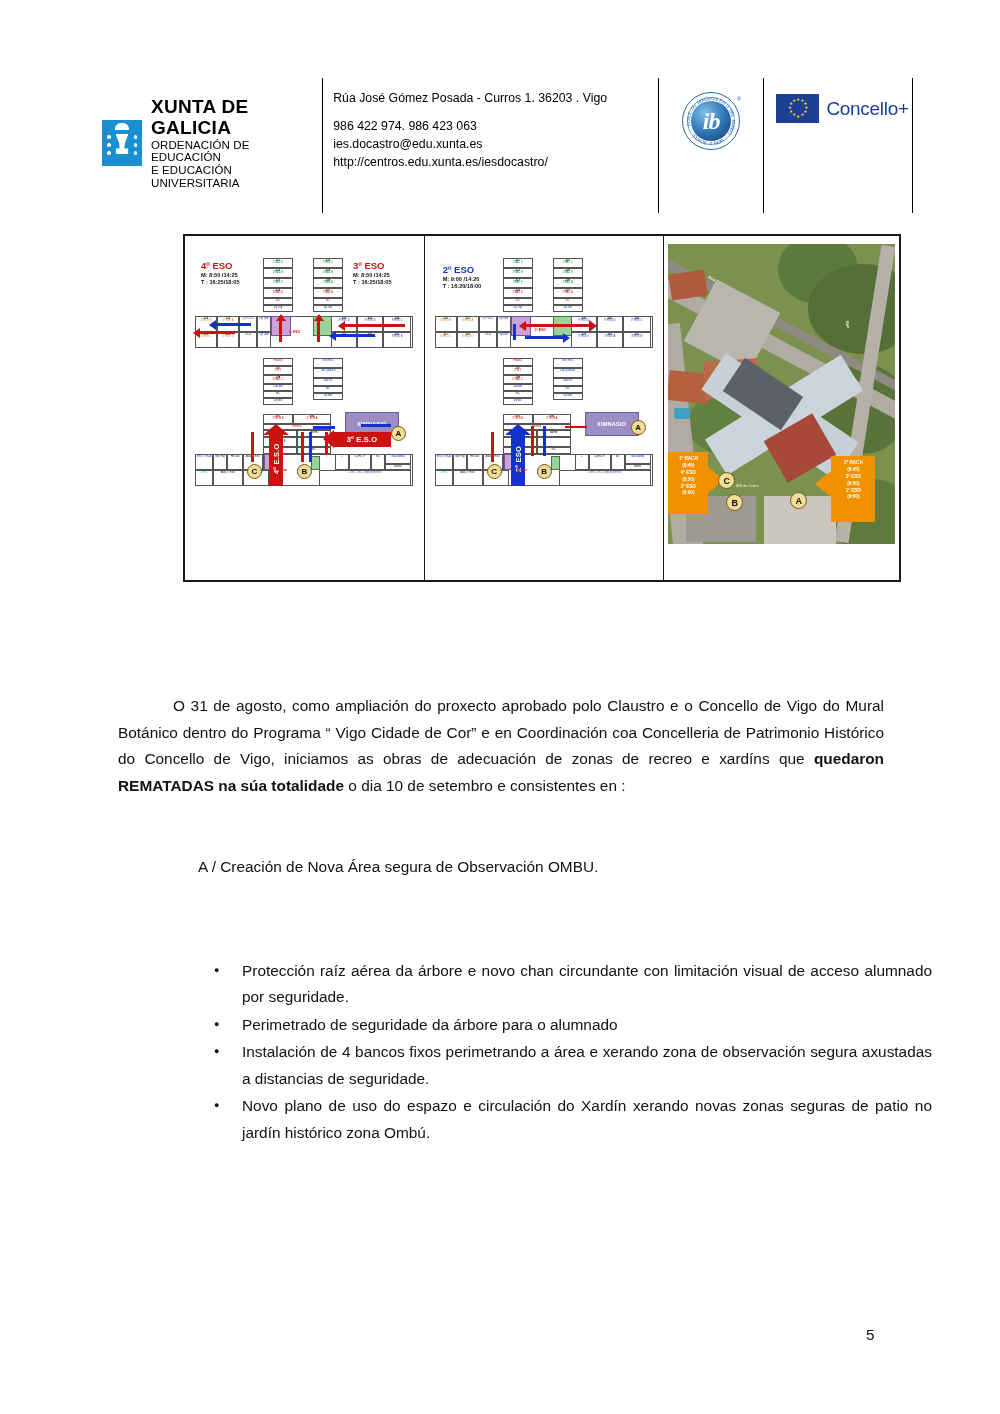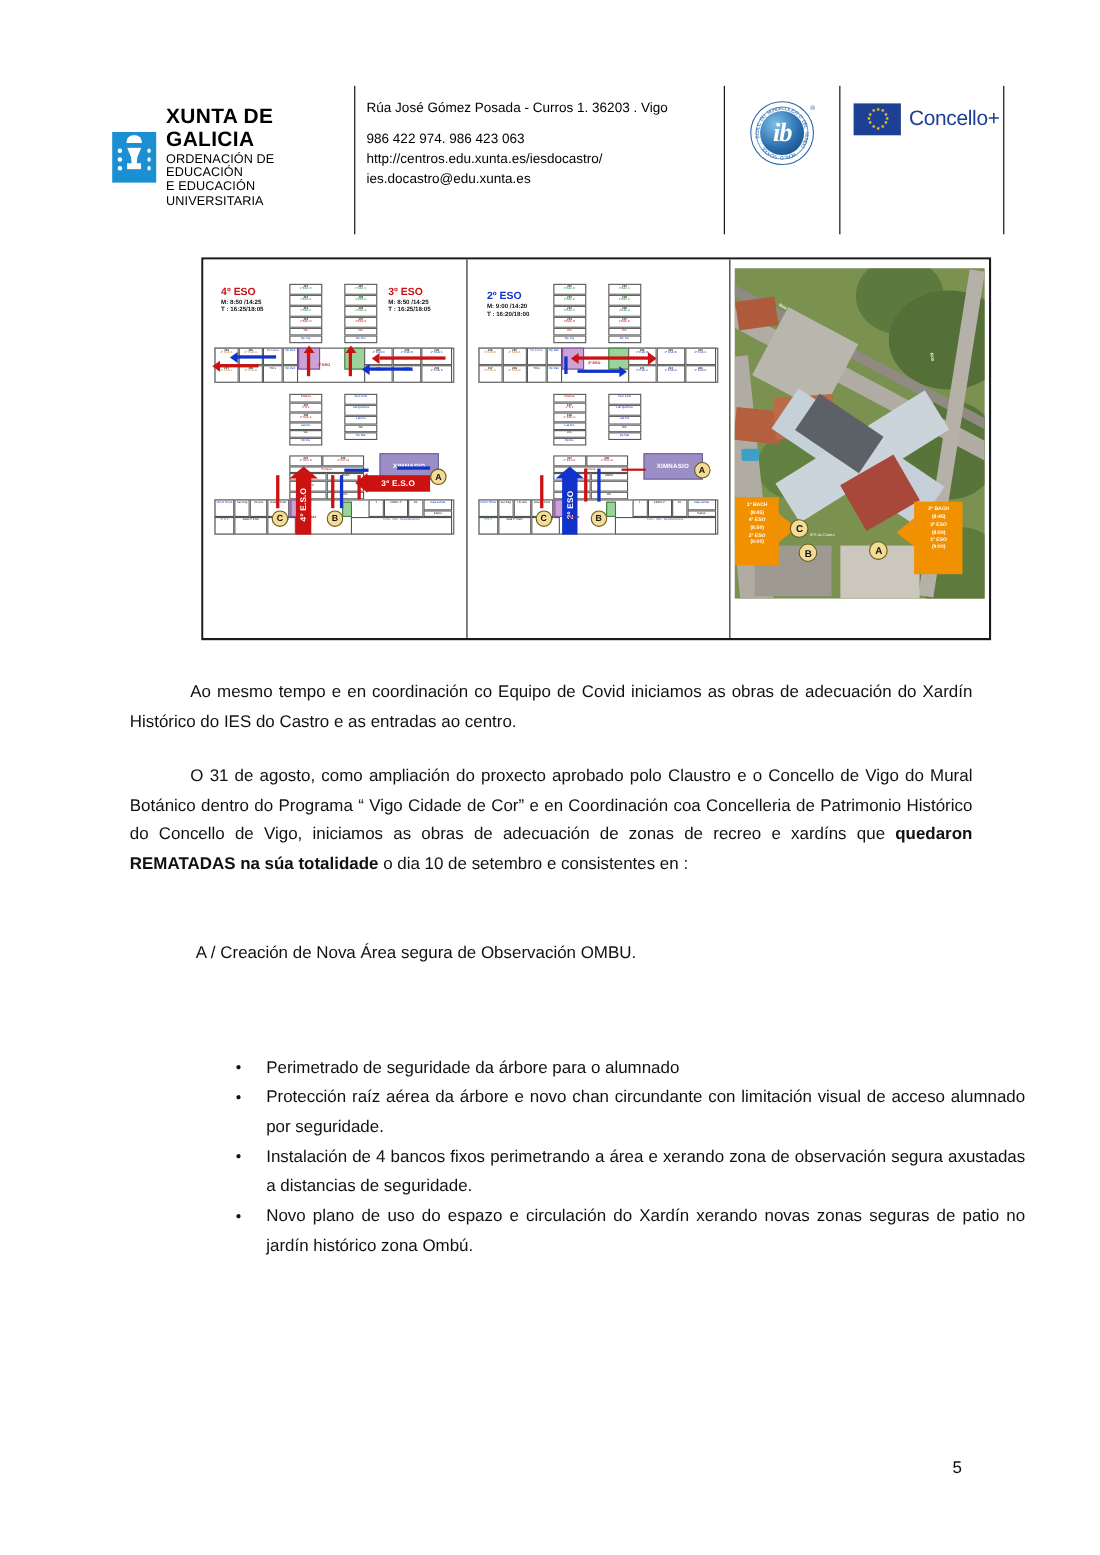--- a/index.html
+++ b/index.html
@@ -182,22 +182,22 @@
           <div class="xunta-t2">ORDENACIÓN DE EDUCACIÓN</div>
           <div class="xunta-t3">E EDUCACIÓN UNIVERSITARIA</div>
         </div>
       </div>
     </div>
 
     <div class="hdr-cell hdr-addr-cell br">
       <div class="addr-line">Rúa José Gómez Posada - Curros 1. 36203 . Vigo</div>
       <div class="addr-gap"></div>
       <div class="addr-line2">986 422 974. 986 423 063</div>
+      <div class="addr-line2">ies.docastro@edu.xunta.es</div>
       <div class="addr-line2">http://centros.edu.xunta.es/iesdocastro/</div>
-      <div class="addr-line2">ies.docastro@edu.xunta.es</div>
     </div>
 
     <div class="hdr-cell hdr-ib-cell br">
       <div class="ib-logo">
         <div class="ib-ring"></div>
         <div class="ib-ring2"></div>
         <div class="ib-core"></div>
         <div class="ib-ib">ib</div>
         <div class="ib-reg">®</div>
       <div class="ib-curve">
@@ -564,32 +564,29 @@
         </div>
         <div class="ae-arrow" style="left:147px;top:227px;border-top:13px solid transparent;border-bottom:13px solid transparent;border-right:16px solid #f29100;"></div>
 
         <div class="circ" style="left:50px;top:228px;width:15px;height:15px;font-size:9px;">C</div>
         <div class="circ" style="left:58px;top:250px;width:15px;height:15px;font-size:9px;">B</div>
         <div class="circ" style="left:122px;top:248px;width:15px;height:15px;font-size:9px;">A</div>
       </div>
     </div>
   </div>
 
-  <p class="body-txt" style="top:602px;">
-    <span class="ind"></span><span>Ao mesmo tempo e en coordinación co Equipo de Covid iniciamos as obras de adecuación do Xardín Histórico do IES do Castro e as entradas ao centro.</span>
-  </p>
 
   <p class="body-txt" style="top:678px;">
     <span class="ind"></span><span>O 31 de agosto, como ampliación do proxecto aprobado polo Claustro e o Concello de Vigo do Mural Botánico dentro do Programa “ Vigo Cidade de Cor”  e en Coordinación coa Concelleria de Patrimonio Histórico do Concello de Vigo, iniciamos as obras de adecuación de zonas de recreo e xardíns que </span><b>quedaron REMATADAS  na súa totalidade</b><span> o dia 10 de setembro e consistentes en :</span>
   </p>
 
-  <div class="sec-a" style="top:858px;">A  / Creación de Nova Área segura de Observación OMBU.</div>
+  <div class="sec-a" style="top:858px;margin-left:20px;">A  / Creación de Nova Área segura de Observación OMBU.</div>
 
 
   <ul class="blist" style="top:958px;">
+    <li>Protección raíz aérea da árbore e novo chan circundante con limitación visual de acceso alumnado por seguridade.</li>
     <li>Perimetrado de seguridade da árbore para o alumnado</li>
-    <li>Protección raíz aérea da árbore e novo chan circundante con limitación visual de acceso alumnado por seguridade.</li>
     <li>Instalación de 4 bancos fixos perimetrando a área e xerando zona de observación segura  axustadas  a distancias de seguridade.</li>
     <li>Novo plano de uso do espazo e circulación do Xardín xerando novas zonas seguras de patio no  jardín histórico zona Ombú.</li>
   </ul>
 
   <div class="pagenum">5</div>
 </div>
 
 </body></html>

